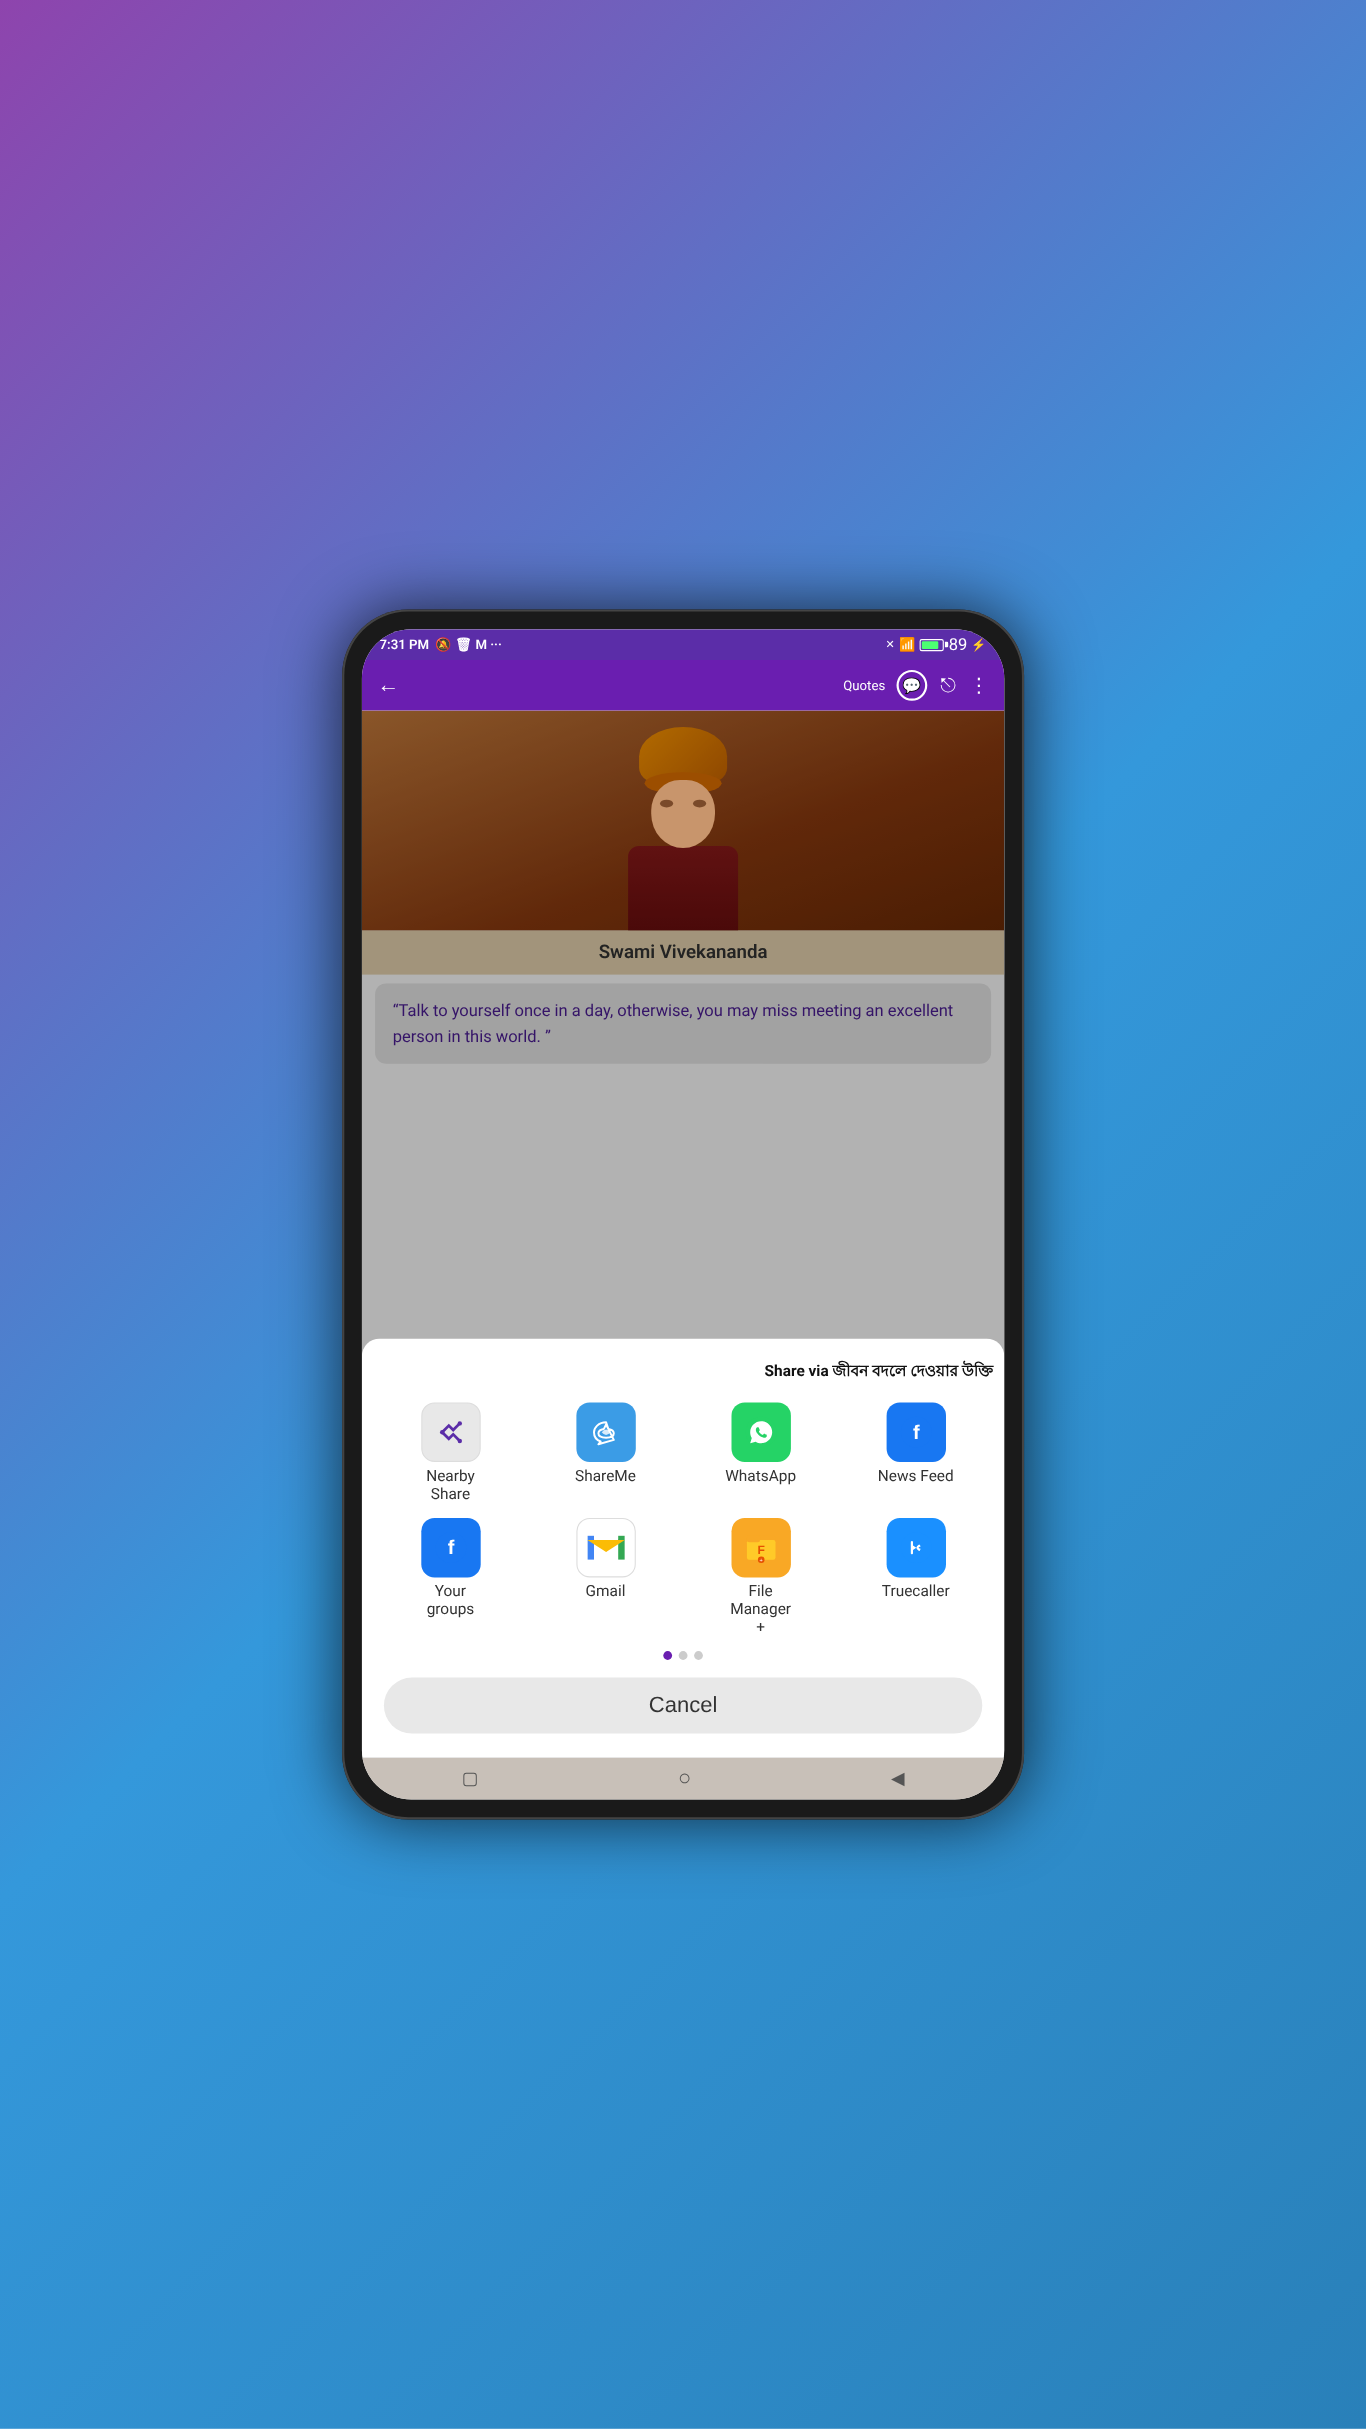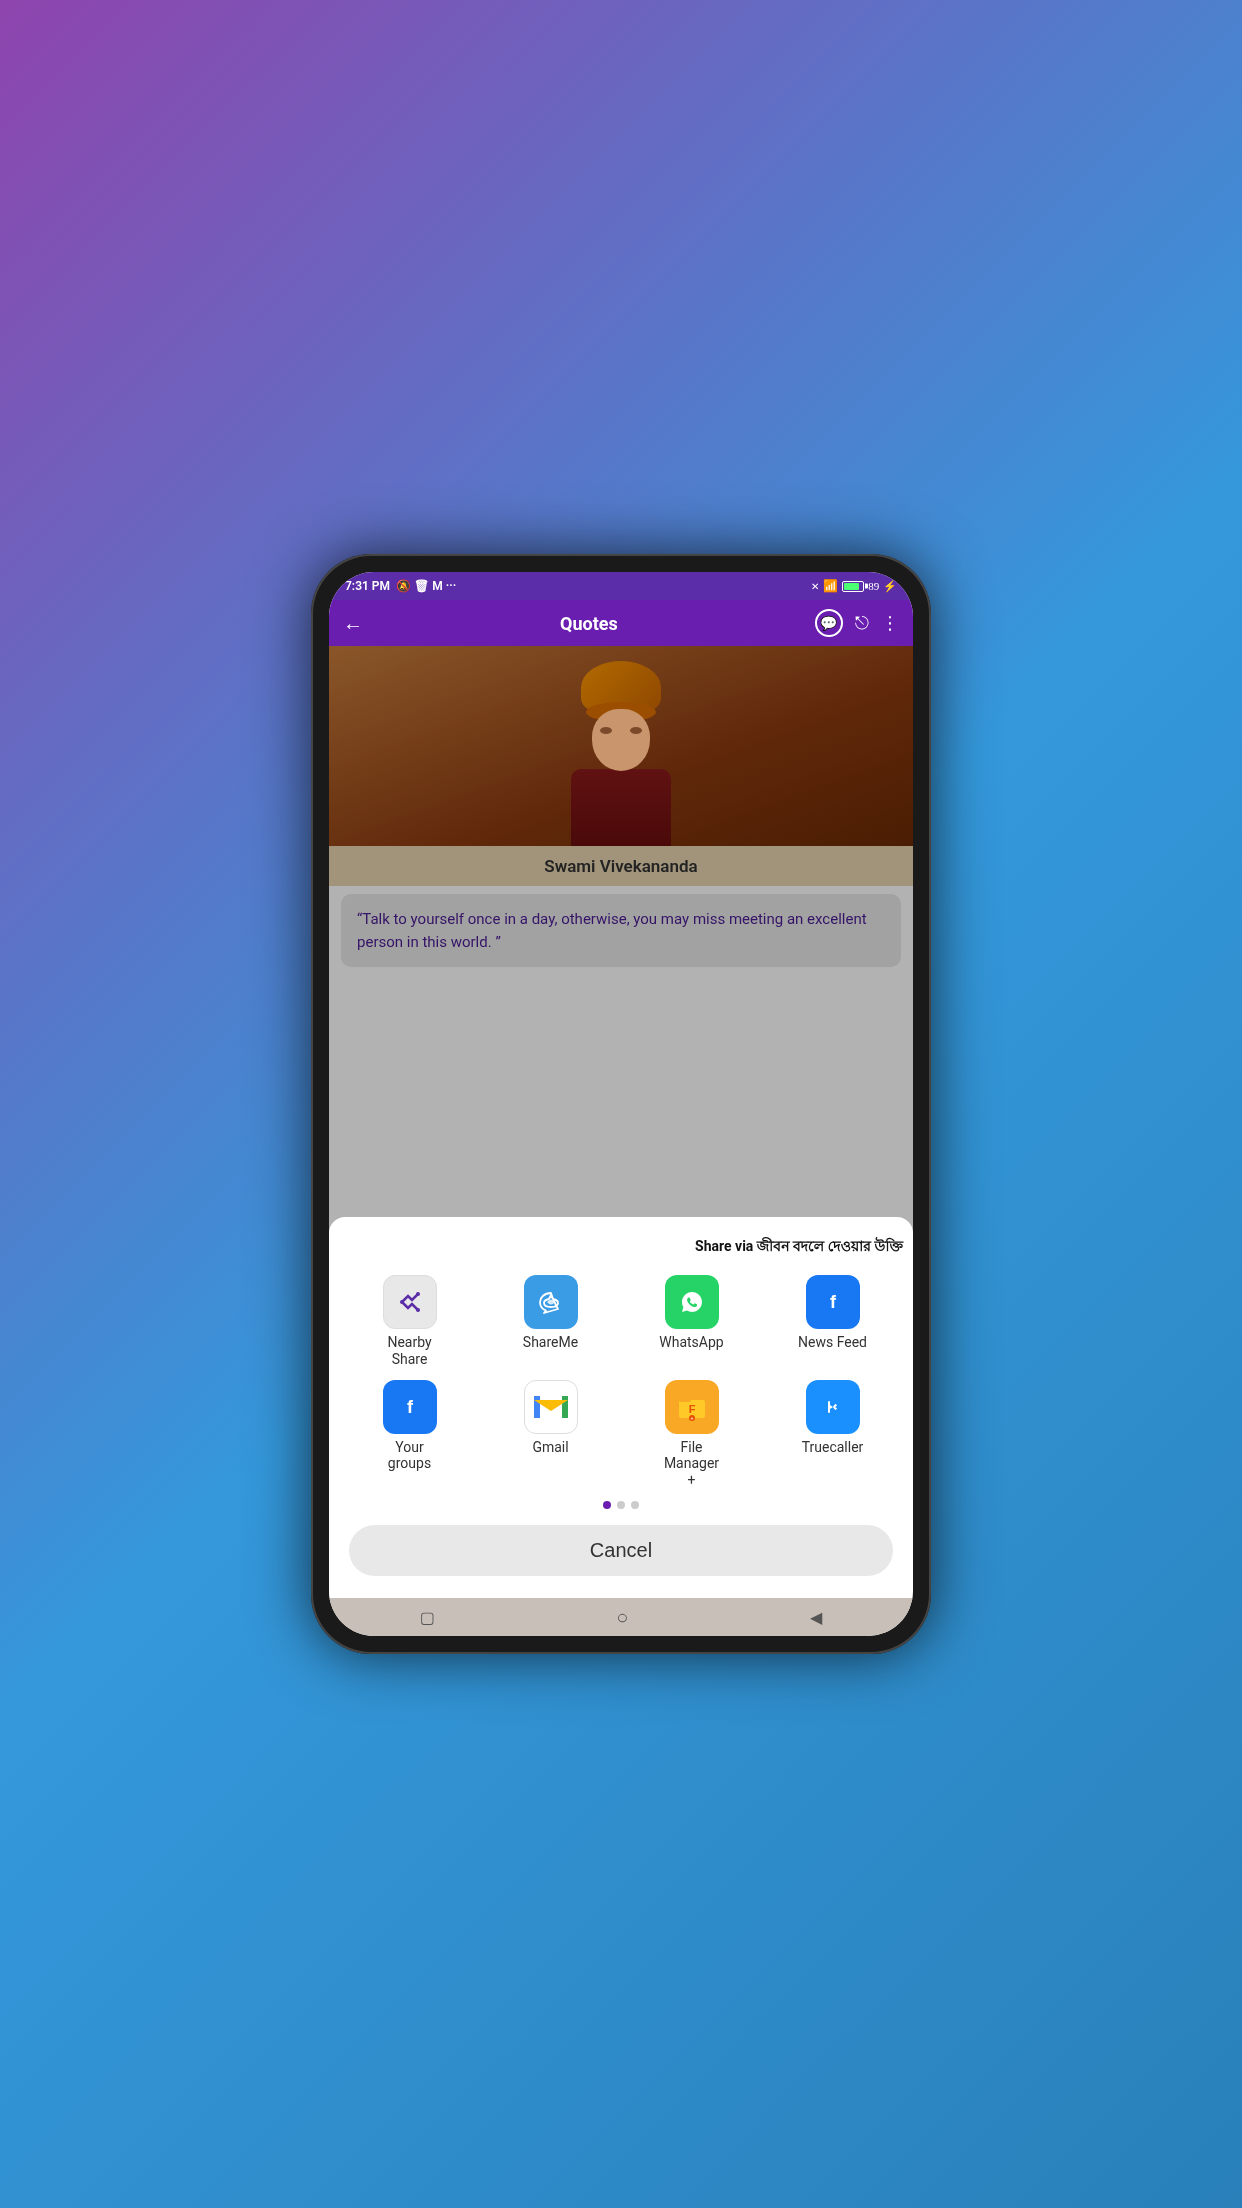--- a/index.html
+++ b/index.html
@@ -76,23 +76,23 @@
       color: #fff;
       display: flex;
       align-items: center;
       padding: 0 14px;
       height: 46px;
       flex-shrink: 0;
       gap: 10px;
     }
     .app-bar-title {
       flex: 1;
-      font-size: 18px;
-      font-weight: 700;
-      text-align: center;
+      font-size: 12px;
+      font-weight: 400;
+      text-align: right;
     }
     .app-bar-icons { display: flex; gap: 12px; align-items: center; }
     .icon-btn {
       color: #fff;
       font-size: 20px;
       cursor: pointer;
       background: none;
       border: none;
       padding: 0;
     }
@@ -331,21 +331,21 @@
       <div class="status-left">
         <span>7:31 PM</span>
         <span>🔕 🗑 M ···</span>
       </div>
       <div class="status-right">
         <span style="font-size:10px;">✕</span>
         <span>📶</span>
         <div class="battery-icon">
           <div class="battery-fill"></div>
         </div>
-        <span style="font-size:11px;font-family:Liberation Serif, serif;">89</span>
+        <span style="font-size:15px;">89</span>
         <span style="font-size:11px;">⚡</span>
       </div>
     </div>
 
     <div class="app-bar">
       <button class="icon-btn">←</button>
       <span class="app-bar-title">Quotes</span>
       <div class="app-bar-icons">
         <div class="whatsapp-bubble">
           <span style="color:#fff;">💬</span>

